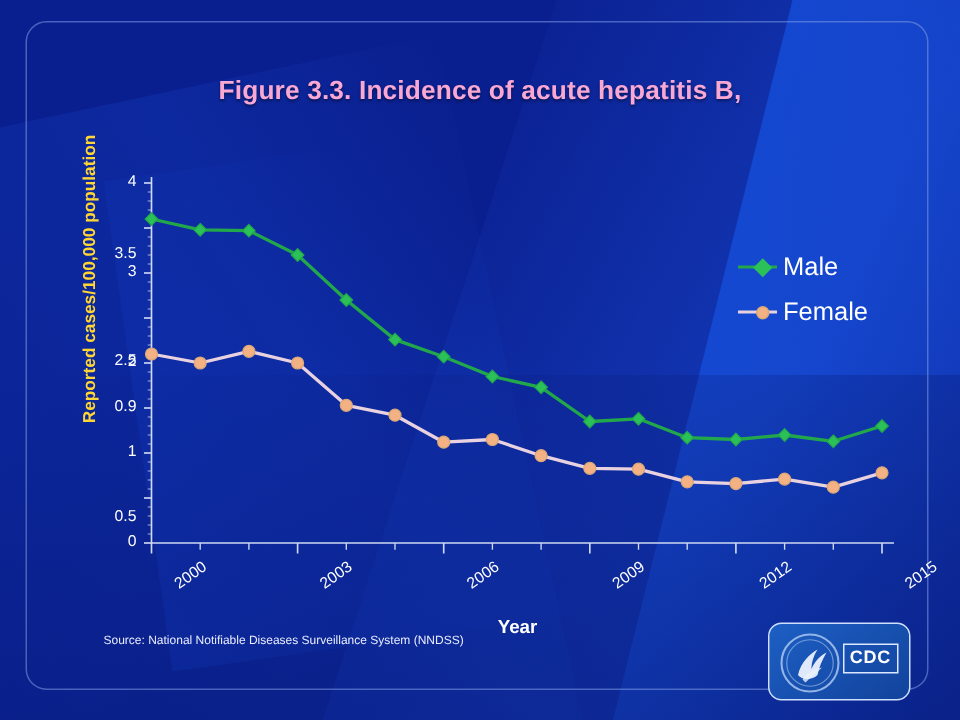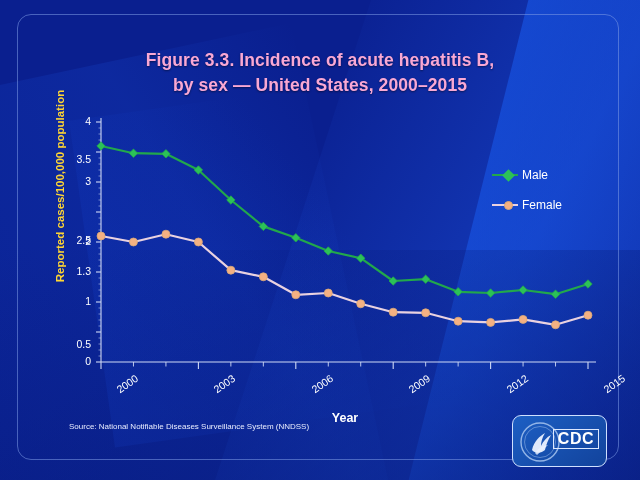--- a/index.html
+++ b/index.html
@@ -125,21 +125,21 @@
     font-size: 10.5px;
     transform: rotate(-35deg);
     transform-origin: right top;
     white-space: nowrap;
     text-align: right;
   }
 
   .legend-item {
     position: absolute;
     color: #ffffff;
-    font-size: 12px;
+    font-size: 17px;
     white-space: nowrap;
   }
   .legend-text { margin-left: 30px; display: inline-block; }
 
   .legend-swatch {
     position: absolute;
     left: 0; top: 50%;
     width: 26px; height: 2.5px;
     margin-top: -1.2px;
   }
@@ -165,21 +165,21 @@
     background: linear-gradient(145deg, #1d5fc4 0%, #12439c 55%, #0d3display 100%);
     background: linear-gradient(145deg, #1d5fc4 0%, #12439c 100%);
     border: 1.5px solid #cfe0ff;
     border-radius: 9px;
     box-sizing: border-box;
   }
   #cdc-text {
     position: absolute;
     right: 7px; top: 13px;
     color: #ffffff;
-    font-size: 16px;
+    font-size: 12px;
     font-weight: bold;
     letter-spacing: 0.5px;
     border: 1px solid #dce8ff;
     padding: 1px 4px 2px 4px;
     line-height: 15px;
   }
 </style>
 </head>
 <body>
 
@@ -188,21 +188,20 @@
   <div class="bg-band band-a"></div>
   <div class="bg-band band-b"></div>
   <div class="bg-band band-c"></div>
   <div class="bg-band band-e"></div>
   <div class="bg-band band-d"></div>
 
   <div id="frame"></div>
 
   <div id="title">
     <div>Figure 3.3. Incidence of acute hepatitis B,</div>
-    <div>by sex — United States, 2000–2015</div>
   </div>
 
   <div id="chart">
     <svg id="chart-svg" width="640" height="480">
         <line x1="101" y1="118" x2="101" y2="362" stroke="#cfd9f5" stroke-width="1.1"></line>
         <line x1="101" y1="362" x2="596" y2="362" stroke="#cfd9f5" stroke-width="1.1"></line>
         <line x1="96" y1="362" x2="101" y2="362" stroke="#cfd9f5" stroke-width="1.1"></line>
         <line x1="96" y1="332" x2="101" y2="332" stroke="#cfd9f5" stroke-width="1.1"></line>
         <line x1="96" y1="302" x2="101" y2="302" stroke="#cfd9f5" stroke-width="1.1"></line>
         <line x1="96" y1="272" x2="101" y2="272" stroke="#cfd9f5" stroke-width="1.1"></line>
@@ -291,25 +290,25 @@
         <circle cx="458.1333333333333" cy="321.2" r="4" fill="#f4b183" stroke="#d9a877" stroke-width="0.8"></circle>
         <circle cx="490.6" cy="322.4" r="4" fill="#f4b183" stroke="#d9a877" stroke-width="0.8"></circle>
         <circle cx="523.0666666666666" cy="319.4" r="4" fill="#f4b183" stroke="#d9a877" stroke-width="0.8"></circle>
         <circle cx="555.5333333333333" cy="324.8" r="4" fill="#f4b183" stroke="#d9a877" stroke-width="0.8"></circle>
         <circle cx="588" cy="315.2" r="4" fill="#f4b183" stroke="#d9a877" stroke-width="0.8"></circle>
       </svg>
     <div id="chart-overlays">
         <div class="ytick-label" style="left: 55px; top: 355px;">0</div>
         <div class="ytick-label" style="left: 55px; top: 338px;">0.5</div>
         <div class="ytick-label" style="left: 55px; top: 295px;">1</div>
-        <div class="ytick-label" style="left: 55px; top: 265px;">1.3</div>
+        <div class="ytick-label" style="left: 55px; top: 265px;">0.9</div>
         <div class="ytick-label" style="left: 55px; top: 235px;">2</div>
         <div class="ytick-label" style="left: 55px; top: 221px; margin-top: 13px;">2.5</div>
         <div class="ytick-label" style="left: 55px; top: 175px;">3</div>
-        <div class="ytick-label" style="left: 55px; top: 153px;">3.5</div>
+        <div class="ytick-label" style="left: 55px; top: 163px;">3.5</div>
         <div class="ytick-label" style="left: 55px; top: 115px;">4</div>
         <div class="xtick-label" style="left: 110px; top: 372px;">2000</div>
         <div class="xtick-label" style="left: 207.4px; top: 372px;">2003</div>
         <div class="xtick-label" style="left: 304.8px; top: 372px;">2006</div>
         <div class="xtick-label" style="left: 402.2px; top: 372px;">2009</div>
         <div class="xtick-label" style="left: 499.6px; top: 372px;">2012</div>
         <div class="xtick-label" style="left: 597px; top: 372px;">2015</div>
         <div class="axis-title-y">Reported cases/100,000 population</div>
         <div class="axis-title-x">Year</div>
         <div class="legend-item" style="left: 492px; top: 168px;"><div class="legend-swatch" style="background: rgb(34, 168, 75);"></div><div class="legend-marker" style="width: 9px; height: 9px; margin-top: -4.5px; margin-left: -1px; background: rgb(44, 193, 88); transform: rotate(45deg);"></div><span class="legend-text">Male</span></div>

